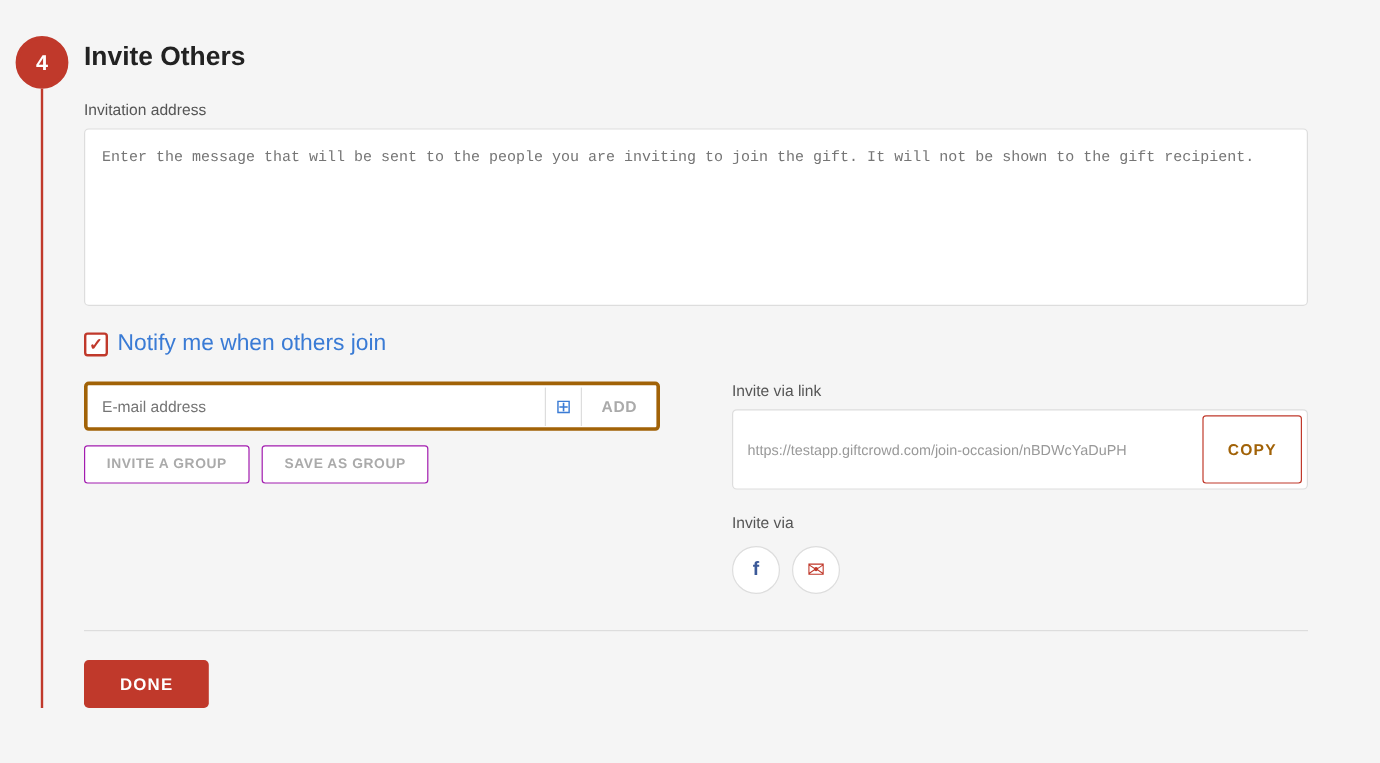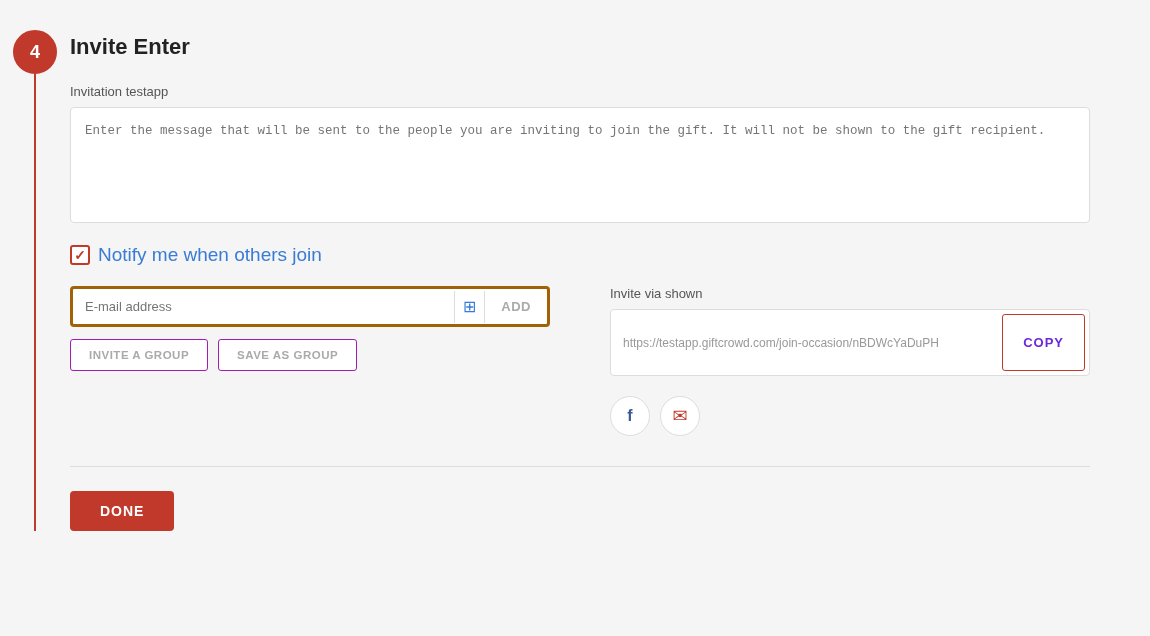--- a/index.html
+++ b/index.html
@@ -65,21 +65,21 @@
 
     .field-label {
       font-size: 13px;
       color: #555;
       margin-bottom: 8px;
       font-weight: 500;
     }
 
     .message-textarea {
       width: 100%;
-      height: 116px;
+      height: 148px;
       border: 1px solid #ddd;
       border-radius: 4px;
       padding: 14px;
       font-family: 'Courier New', monospace;
       font-size: 12.5px;
       color: #aaa;
       resize: none;
       background: #fff;
       outline: none;
       line-height: 1.5;
@@ -205,21 +205,21 @@
       background: transparent;
     }
 
     .copy-btn {
       border: 1px solid #c0392b;
       background: #fff;
       border-radius: 3px;
       margin: 4px;
       padding: 20px 20px;
       font-size: 13px;
-      color: #6d28d9;
+      color: #a16207;
       font-weight: bold;
       cursor: pointer;
       letter-spacing: 1px;
     }
 
     .invite-via-label {
       font-size: 13px;
       color: #555;
       margin-bottom: 12px;
       font-weight: 500;
@@ -282,25 +282,25 @@
 <body>
 
 <div class="page-wrapper">
 
   <div class="step-indicator">
     <div class="step-circle">4</div>
     <div class="step-line"></div>
   </div>
 
   <div class="content">
-    <h2 class="section-title">Invite Enter</h2>
+    <h2 class="section-title">Invite Others</h2>
 
     
     <div>
-      <div class="field-label">Invitation testapp</div>
+      <div class="field-label">Invitation address</div>
       <textarea class="message-textarea" placeholder="Enter the message that will be sent to the people you are inviting to join the gift. It will not be shown to the gift recipient." style=""></textarea>
     </div>
 
     
     <div class="notify-row">
       <div class="checkbox-custom">
         <span class="checkbox-check">✓</span>
       </div>
       <span class="notify-label">Notify me when others join</span>
     </div>
@@ -318,28 +318,29 @@
           <button class="add-btn">ADD</button>
         </div>
 
         <div class="group-btns">
           <button class="group-btn">INVITE A GROUP</button>
           <button class="group-btn">SAVE AS GROUP</button>
         </div>
       </div>
 
       <div class="col-right">
-        <div class="field-label">Invite via shown</div>
+        <div class="field-label">Invite via link</div>
 
         <div class="link-input-row">
           <input type="text" class="link-input" readonly="" value="https://testapp.giftcrowd.com/join-occasion/nBDWcYaDuPH" style="">
           <button class="copy-btn">COPY</button>
         </div>
 
         <div>
+          <div class="invite-via-label">Invite via</div>
           <div class="social-buttons">
             <button class="social-btn">
               <span class="fb-icon">f</span>
             </button>
             <button class="social-btn">
               <span class="email-icon-social">✉</span>
             </button>
           </div>
         </div>
       </div>

